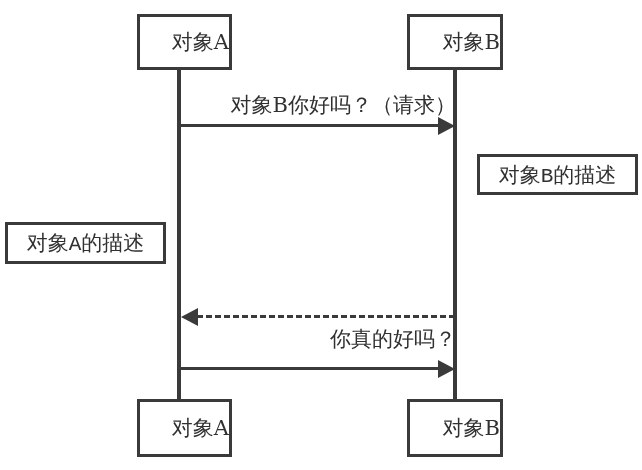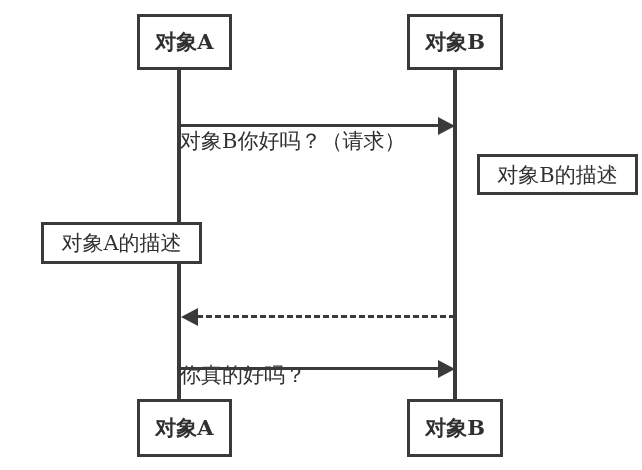--- a/index.html
+++ b/index.html
@@ -17,24 +17,23 @@
     overflow: hidden;
   }
   
   .node {
     position: absolute;
     box-sizing: border-box;
     border: 3px solid #3a3a3a;
     background: #ffffff;
     display: flex;
     align-items: center;
-    justify-content: center;
+    justify-content: flex-end;
     font-size: 21px;
     z-index: 3;
-    font-weight: bold;
   }
   .node-top-a    { left: 137px; top: 14px;  width: 95px; height: 56px; }
   .node-top-b    { left: 407px; top: 14px;  width: 96px; height: 56px; }
   .node-bottom-a { left: 137px; top: 399px; width: 95px; height: 58px; }
   .node-bottom-b { left: 407px; top: 399px; width: 96px; height: 58px; }
 
   
   .lifeline {
     position: absolute;
     width: 4px;
@@ -50,35 +49,35 @@
   .annotation {
     position: absolute;
     box-sizing: border-box;
     border: 3px solid #3a3a3a;
     background: #ffffff;
     display: flex;
     align-items: center;
     justify-content: center;
     font-size: 21px;
     z-index: 3;
+    font-family: Liberation Mono, monospace;
   }
-  .annotation-left  { left: 5px;   top: 222px; width: 161px; height: 42px; margin-left: 36px; }
+  .annotation-left  { left: 5px;   top: 222px; width: 161px; height: 42px; }
   .annotation-right { left: 477px; top: 154px; width: 161px; height: 41px; }
 
   
   .msg-label {
     position: absolute;
     left: 180px;
     width: 276px;
-    text-align: left;
+    text-align: right;
     font-size: 21px;
     line-height: 26px;
     white-space: nowrap;
     z-index: 2;
-    margin-top: 36px;
   }
   .msg1-label { top: 92px; }
   .msg2-label { top: 281px; }
   .msg3-label { top: 326px; }
 
   
   .msg-line-solid {
     position: absolute;
     height: 3px;
     background: #3a3a3a;

